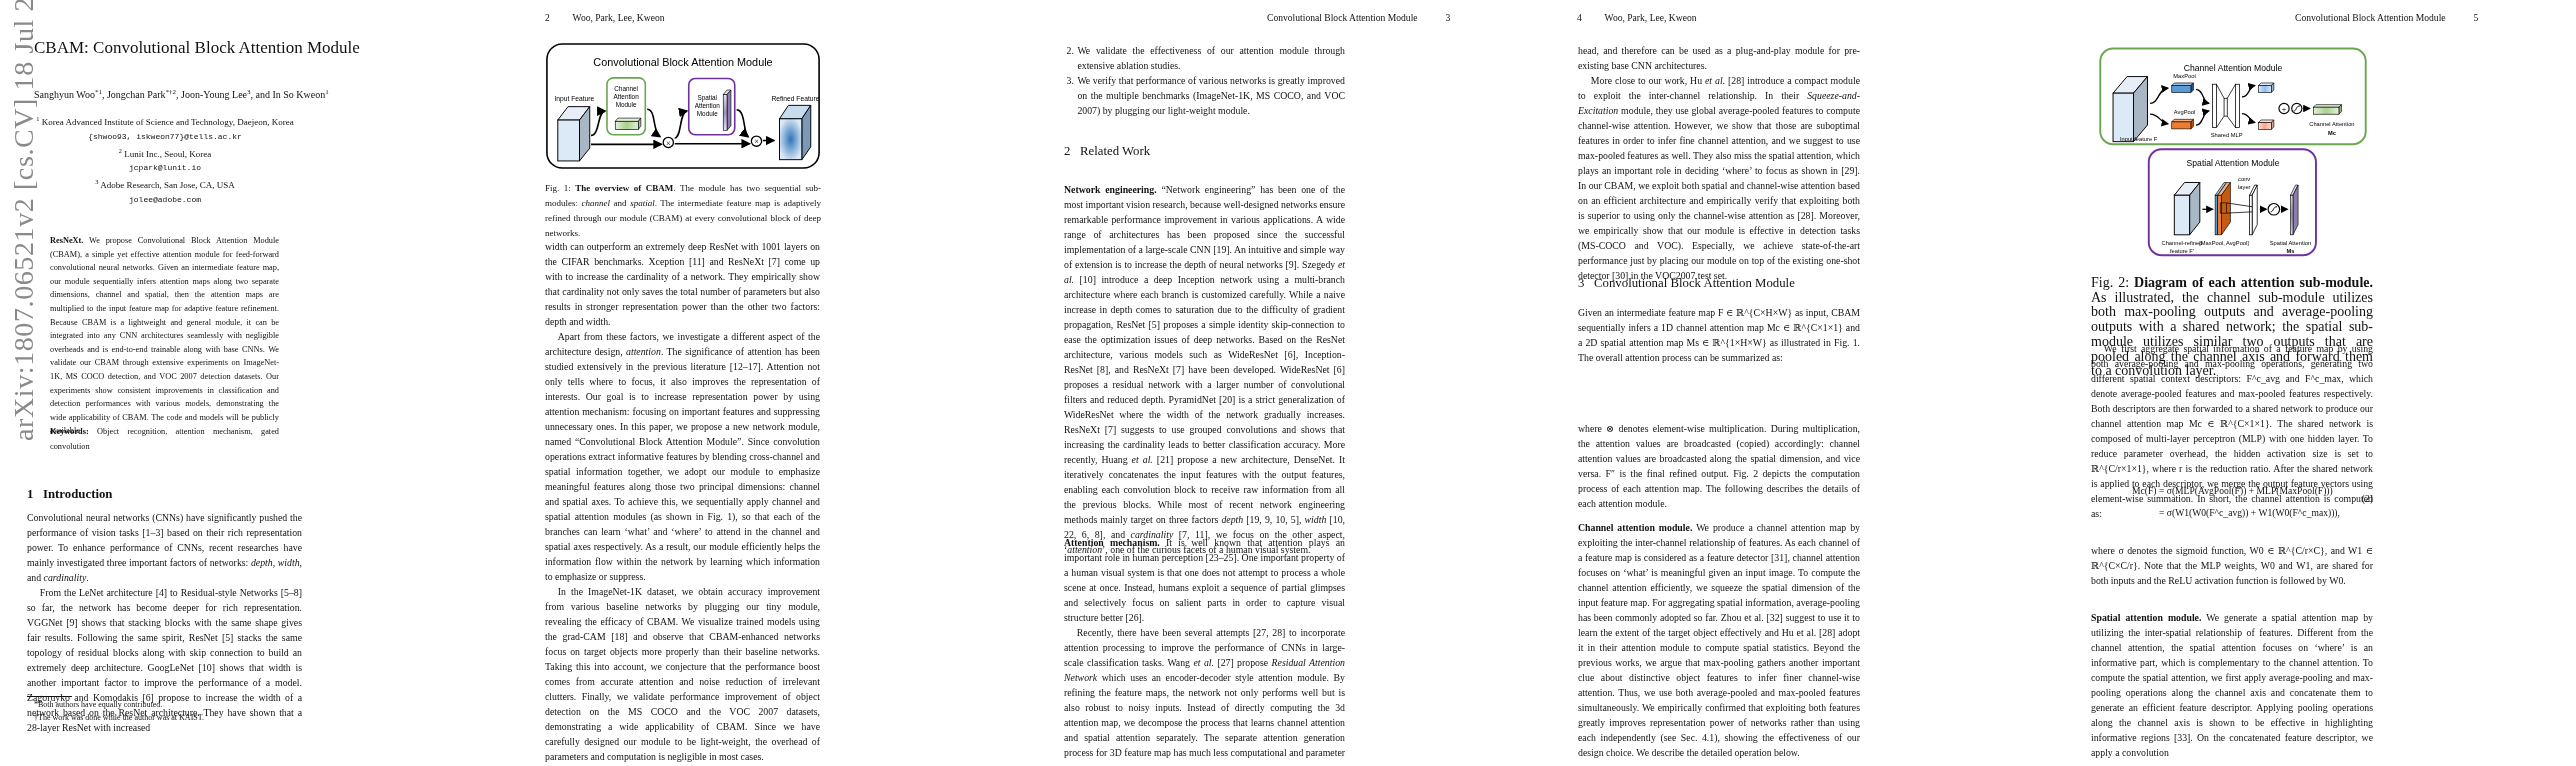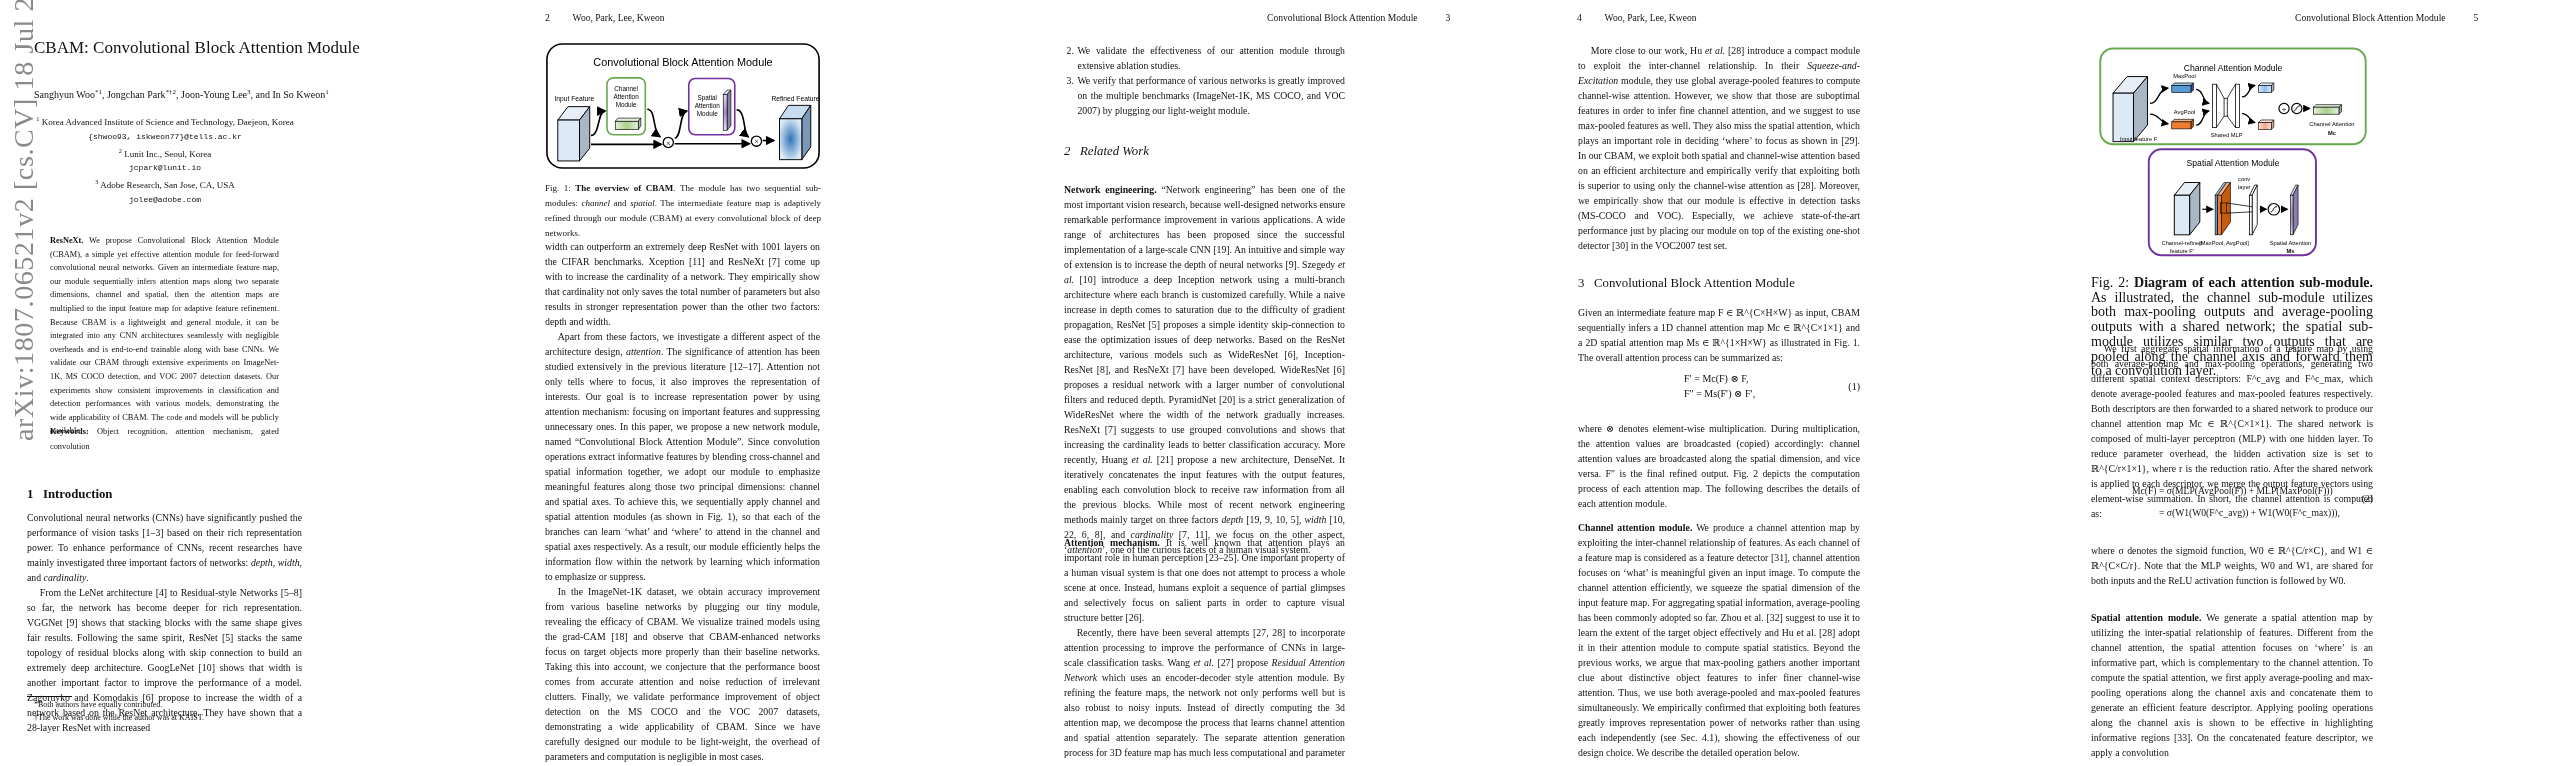--- a/index.html
+++ b/index.html
@@ -206,52 +206,48 @@
   <div class="running-head" style="left:220px;">
     <span>Convolutional Block Attention Module</span>
     <span style="margin-left:25.5px;">3</span>
   </div>
   <div class="p3-text body-text">
     <ul class="contrib-list" style="margin-top:0;">
       <li><span class="num">2.</span><span>We validate the effectiveness of our attention module through extensive ablation studies.</span></li>
       <li><span class="num">3.</span><span>We verify that performance of various networks is greatly improved on the multiple benchmarks (ImageNet-1K, MS COCO, and VOC 2007) by plugging our light-weight module.</span></li>
     </ul>
   </div>
-  <h2 class="sec-head p3-related" style="font-weight:normal;font-style:italic;">
+  <h2 class="sec-head p3-related" style="font-weight:normal;">
     <span>2</span>&nbsp;&nbsp;&nbsp;<span>Related Work</span>
   </h2>
   <div class="p3-related2 body-text">
     <p>
       <span class="b">Network engineering.</span>
       <span>“Network engineering” has been one of the most important vision research, because well-designed networks ensure remarkable performance improvement in various applications. A wide range of architectures has been proposed since the successful implementation of a large-scale CNN [19]. An intuitive and simple way of extension is to increase the depth of neural networks [9]. Szegedy </span><span class="i">et al.</span><span> [10] introduce a deep Inception network using a multi-branch architecture where each branch is customized carefully. While a naive increase in depth comes to saturation due to the difficulty of gradient propagation, ResNet [5] proposes a simple identity skip-connection to ease the optimization issues of deep networks. Based on the ResNet architecture, various models such as WideResNet [6], Inception-ResNet [8], and ResNeXt [7] have been developed. WideResNet [6] proposes a residual network with a larger number of convolutional filters and reduced depth. PyramidNet [20] is a strict generalization of WideResNet where the width of the network gradually increases. ResNeXt [7] suggests to use grouped convolutions and shows that increasing the cardinality leads to better classification accuracy. More recently, Huang </span><span class="i">et al.</span><span> [21] propose a new architecture, DenseNet. It iteratively concatenates the input features with the output features, enabling each convolution block to receive raw information from all the previous blocks. While most of recent network engineering methods mainly target on three factors </span><span class="i">depth</span><span> [19, 9, 10, 5], </span><span class="i">width</span><span> [10, 22, 6, 8], and </span><span class="i">cardinality</span><span> [7, 11], we focus on the other aspect, ‘</span><span class="i">attention</span><span>’, one of the curious facets of a human visual system.</span>
     </p>
   </div>
   <div class="p3-attn body-text">
     <p><span class="b">Attention mechanism.</span> <span>It is well known that attention plays an important role in human perception [23–25]. One important property of a human visual system is that one does not attempt to process a whole scene at once. Instead, humans exploit a sequence of partial glimpses and selectively focus on salient parts in order to capture visual structure better [26].</span></p>
     <p class="indent"><span>Recently, there have been several attempts [27, 28] to incorporate attention processing to improve the performance of CNNs in large-scale classification tasks. Wang </span><span class="i">et al.</span><span> [27] propose </span><span class="i">Residual Attention Network</span><span> which uses an encoder-decoder style attention module. By refining the feature maps, the network not only performs well but is also robust to noisy inputs. Instead of directly computing the 3d attention map, we decompose the process that learns channel attention and spatial attention separately. The separate attention generation process for 3D feature map has much less computational and parameter over-</span></p>
   </div>
 </div>
 
 <div class="page" id="p4">
   <div class="running-head" style="left:19px;">
     <span>4</span>
     <span style="margin-left:20.4px;">Woo, Park, Lee, Kweon</span>
   </div>
   <div class="p4-text body-text">
+    <p>head, and therefore can be used as a plug-and-play module for pre-existing base CNN architectures.</p>
     <p class="indent"><span>More close to our work, Hu </span><span class="i">et al.</span><span> [28] introduce a compact module to exploit the inter-channel relationship. In their </span><span class="i">Squeeze-and-Excitation</span><span> module, they use global average-pooled features to compute channel-wise attention. However, we show that those are suboptimal features in order to infer fine channel attention, and we suggest to use max-pooled features as well. They also miss the spatial attention, which plays an important role in deciding ‘where’ to focus as shown in [29]. In our CBAM, we exploit both spatial and channel-wise attention based on an efficient architecture and empirically verify that exploiting both is superior to using only the channel-wise attention as [28]. Moreover, we empirically show that our module is effective in detection tasks (MS-COCO and VOC). Especially, we achieve state-of-the-art performance just by placing our module on top of the existing one-shot detector [30] in the VOC2007 test set.</span></p>
   </div>
   <h2 class="sec-head p4-sec3" style="font-weight:normal;">
     <span>3</span>&nbsp;&nbsp;&nbsp;<span>Convolutional Block Attention Module</span>
   </h2>
   <p class="p4-text2 body-text">Given an intermediate feature map F ∈ ℝ^{C×H×W} as input, CBAM sequentially infers a 1D channel attention map Mc ∈ ℝ^{C×1×1} and a 2D spatial attention map Ms ∈ ℝ^{1×H×W} as illustrated in Fig. 1. The overall attention process can be summarized as:</p>
-  <div class="eq1">
-    <span class="l1">F′ = Mc(F) ⊗ F,</span>
-    <span class="l2">F″ = Ms(F′) ⊗ F′,</span>
-    <span class="num">(1)</span>
-  </div>
   <p class="p4-text3 body-text">where ⊗ denotes element-wise multiplication. During multiplication, the attention values are broadcasted (copied) accordingly: channel attention values are broadcasted along the spatial dimension, and vice versa. F″ is the final refined output. Fig. 2 depicts the computation process of each attention map. The following describes the details of each attention module.</p>
   <p class="p4-chan body-text">
     <span class="b">Channel attention module.</span>
     <span>We produce a channel attention map by exploiting the inter-channel relationship of features. As each channel of a feature map is considered as a feature detector [31], channel attention focuses on ‘what’ is meaningful given an input image. To compute the channel attention efficiently, we squeeze the spatial dimension of the input feature map. For aggregating spatial information, average-pooling has been commonly adopted so far. Zhou et al. [32] suggest to use it to learn the extent of the target object effectively and Hu et al. [28] adopt it in their attention module to compute spatial statistics. Beyond the previous works, we argue that max-pooling gathers another important clue about distinctive object features to infer finer channel-wise attention. Thus, we use both average-pooled and max-pooled features simultaneously. We empirically confirmed that exploiting both features greatly improves representation power of networks rather than using each independently (see Sec. 4.1), showing the effectiveness of our design choice. We describe the detailed operation below.</span>
   </p>
 </div>
 
 <div class="page" id="p5">
   <div class="running-head" style="left:227px;">
     <span>Convolutional Block Attention Module</span>

